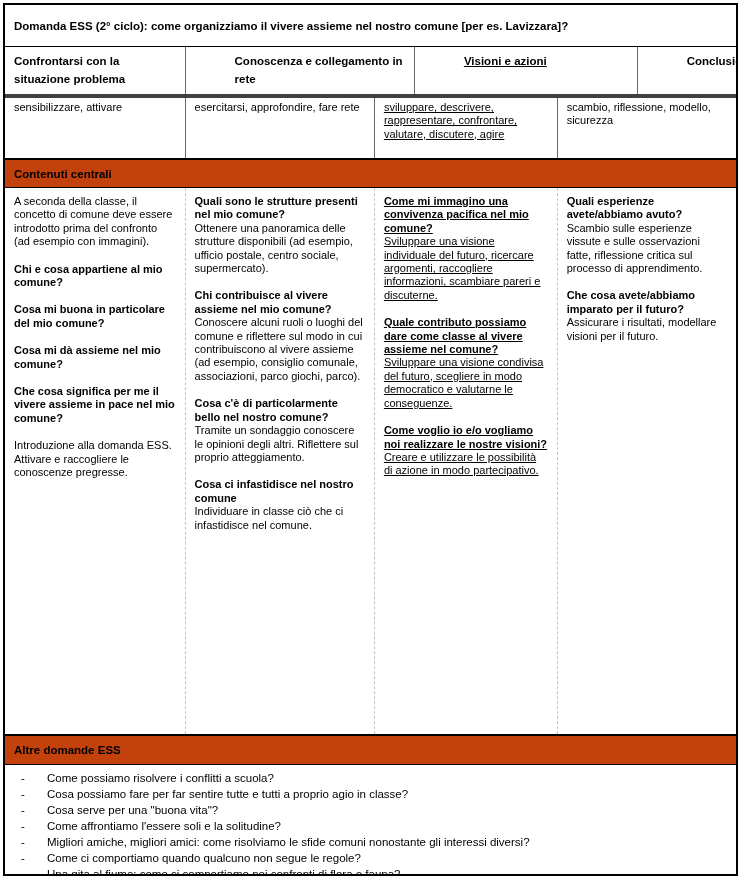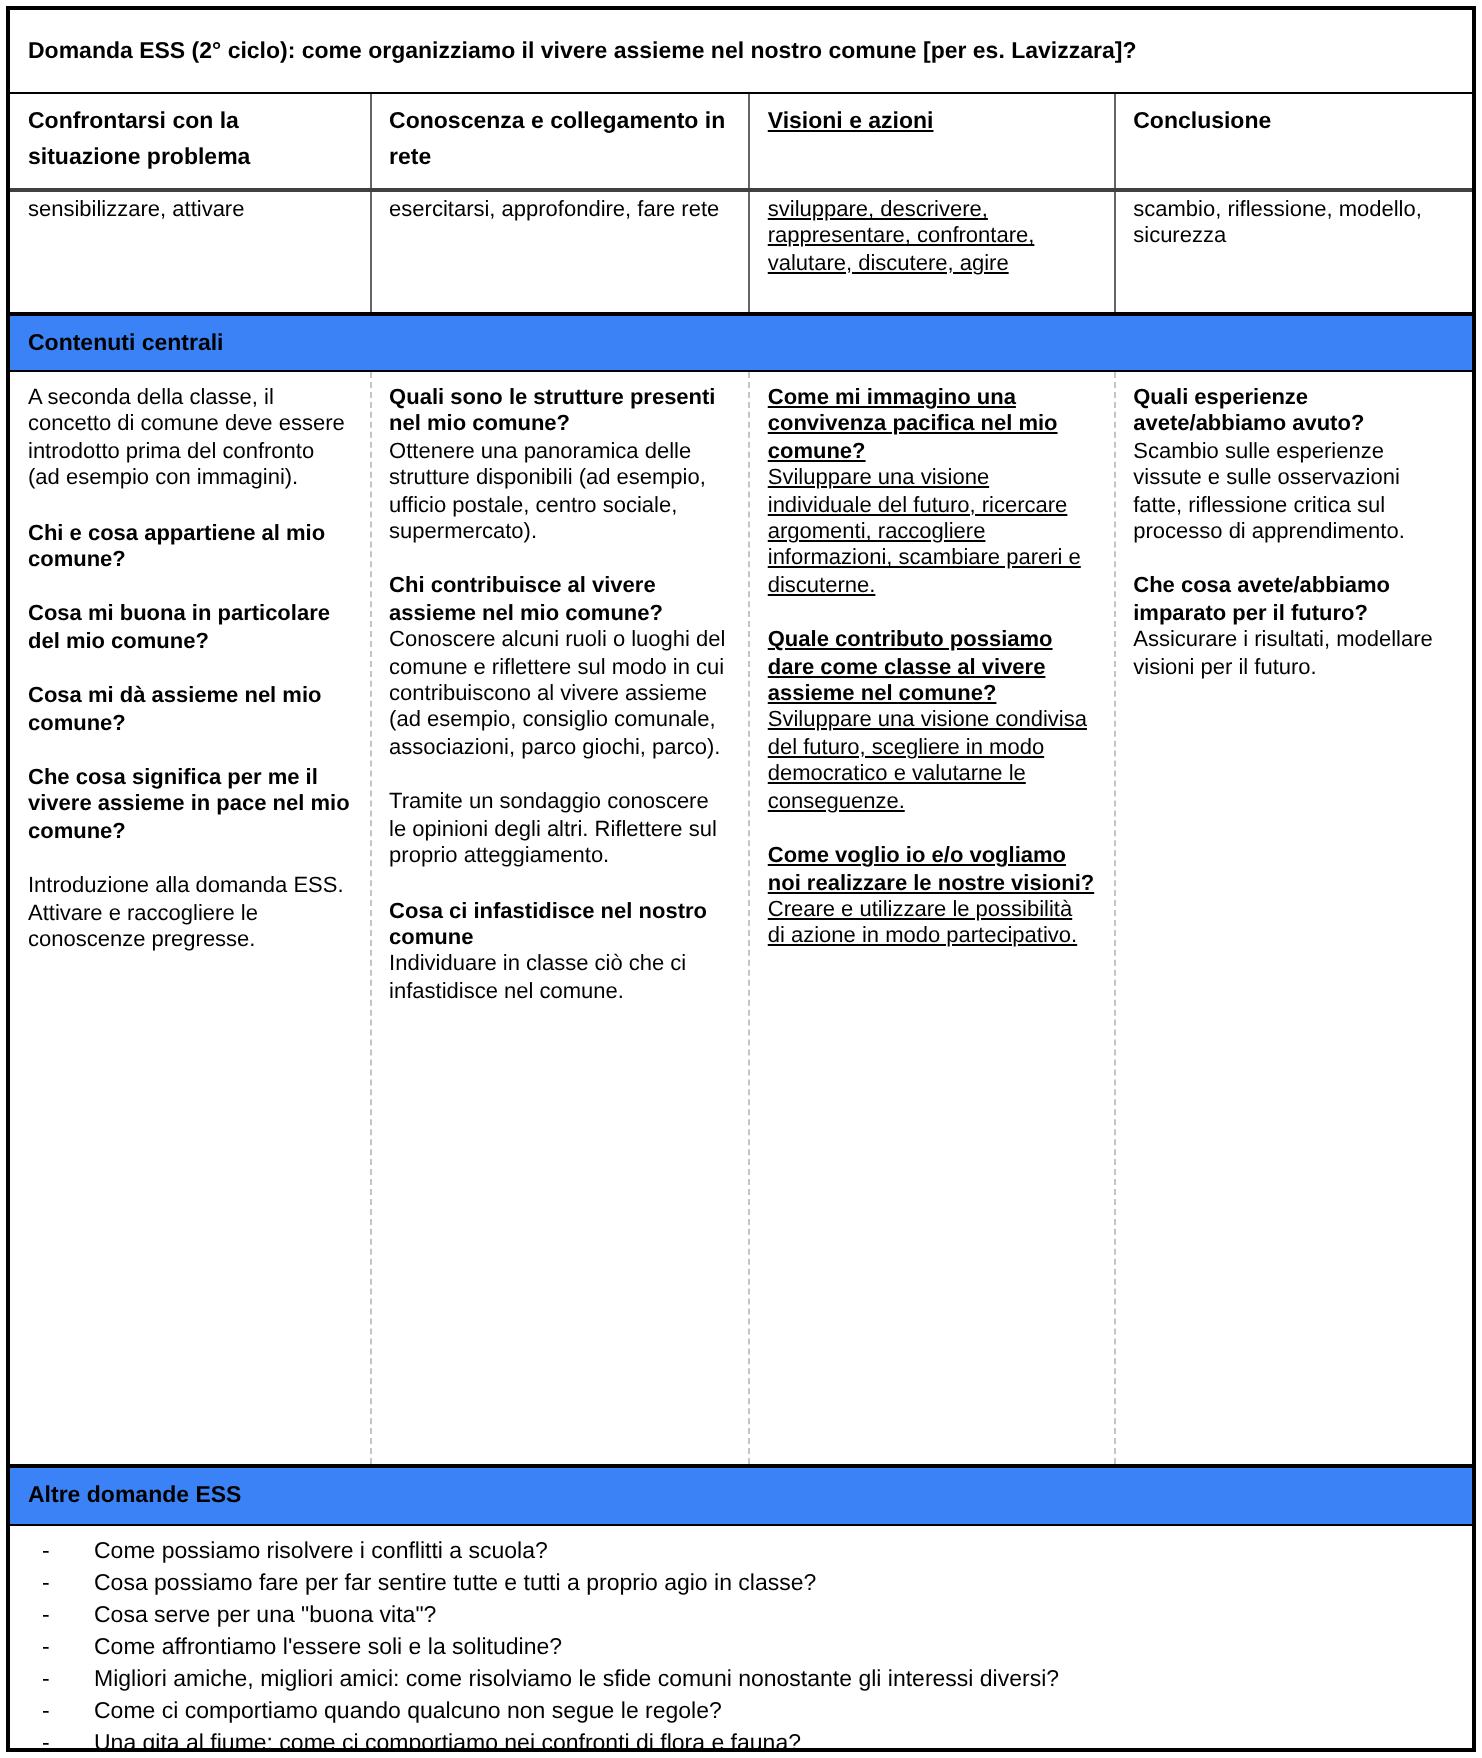--- a/index.html
+++ b/index.html
@@ -25,38 +25,38 @@
     display:flex;align-items:center;
     padding:0 9px;
     font-weight:bold;font-size:11.5px;
   }
   .flexrow{display:flex;}
   .cell{box-sizing:border-box;overflow:hidden;}
   .c1{flex:0 0 24.7%;max-width:24.7%;}
   .c2{flex:0 0 25.9%;max-width:25.9%;}
   .c3{flex:0 0 25.0%;max-width:25.0%;text-decoration:underline;}
   .c4{flex:0 0 24.4%;max-width:24.4%;}
-  .phases-head{flex:0 0 47px;height:47px;border-bottom:2px solid #404040;}
+  .phases-head{flex:0 0 47px;height:47px;border-bottom:4px solid #404040;gap:40px;}
   .phases-head .cell{
     padding:6px 9px 0;
     font-weight:bold;font-size:11.5px;line-height:1.55;
     border-right:1px solid #666;
   }
   .phases-head .cell:last-child{border-right:none;}
   .phases-kw{flex:0 0 60px;height:60px;border-bottom:2px solid #000;}
   .phases-kw .cell{
     padding:3px 9px 0;
     font-size:11px;line-height:1.22;
     border-right:1px solid #666;
   }
   .phases-kw .cell:last-child{border-right:none;}
   .bar{
     box-sizing:border-box;
     flex:0 0 28px;height:28px;
-    background:#3b82f6;
+    background:#c2410c;
     border-bottom:1px solid #000;
     display:flex;align-items:center;
     padding:0 9px;
     font-weight:bold;font-size:11.5px;
   }
   .bar.second{flex:0 0 29px;height:29px;}
   .content-row{
     flex:0 0 546px;height:546px;
     display:flex;
     border-bottom:2px solid #000;
@@ -116,20 +116,21 @@
     <div class="ccol c2">
       <div class="group">
         <p class="txt b">Quali sono le strutture presenti nel mio comune?</p>
         <p class="txt">Ottenere una panoramica delle strutture disponibili (ad esempio, ufficio postale, centro sociale, supermercato).</p>
       </div>
       <div class="group">
         <p class="txt b">Chi contribuisce al vivere assieme nel mio comune?</p>
         <p class="txt">Conoscere alcuni ruoli o luoghi del comune e riflettere sul modo in cui contribuiscono al vivere assieme (ad esempio, consiglio comunale, associazioni, parco giochi, parco).</p>
       </div>
       <div class="group">
+        <p class="txt b">Cosa c'è di particolarmente bello nel nostro comune?</p>
         <p class="txt">Tramite un sondaggio conoscere le opinioni degli altri. Riflettere sul proprio atteggiamento.</p>
       </div>
       <div class="group">
         <p class="txt b">Cosa ci infastidisce nel nostro comune</p>
         <p class="txt">Individuare in classe ciò che ci infastidisce nel comune.</p>
       </div>
     </div>
 
     <div class="ccol c3">
       <div class="group">

